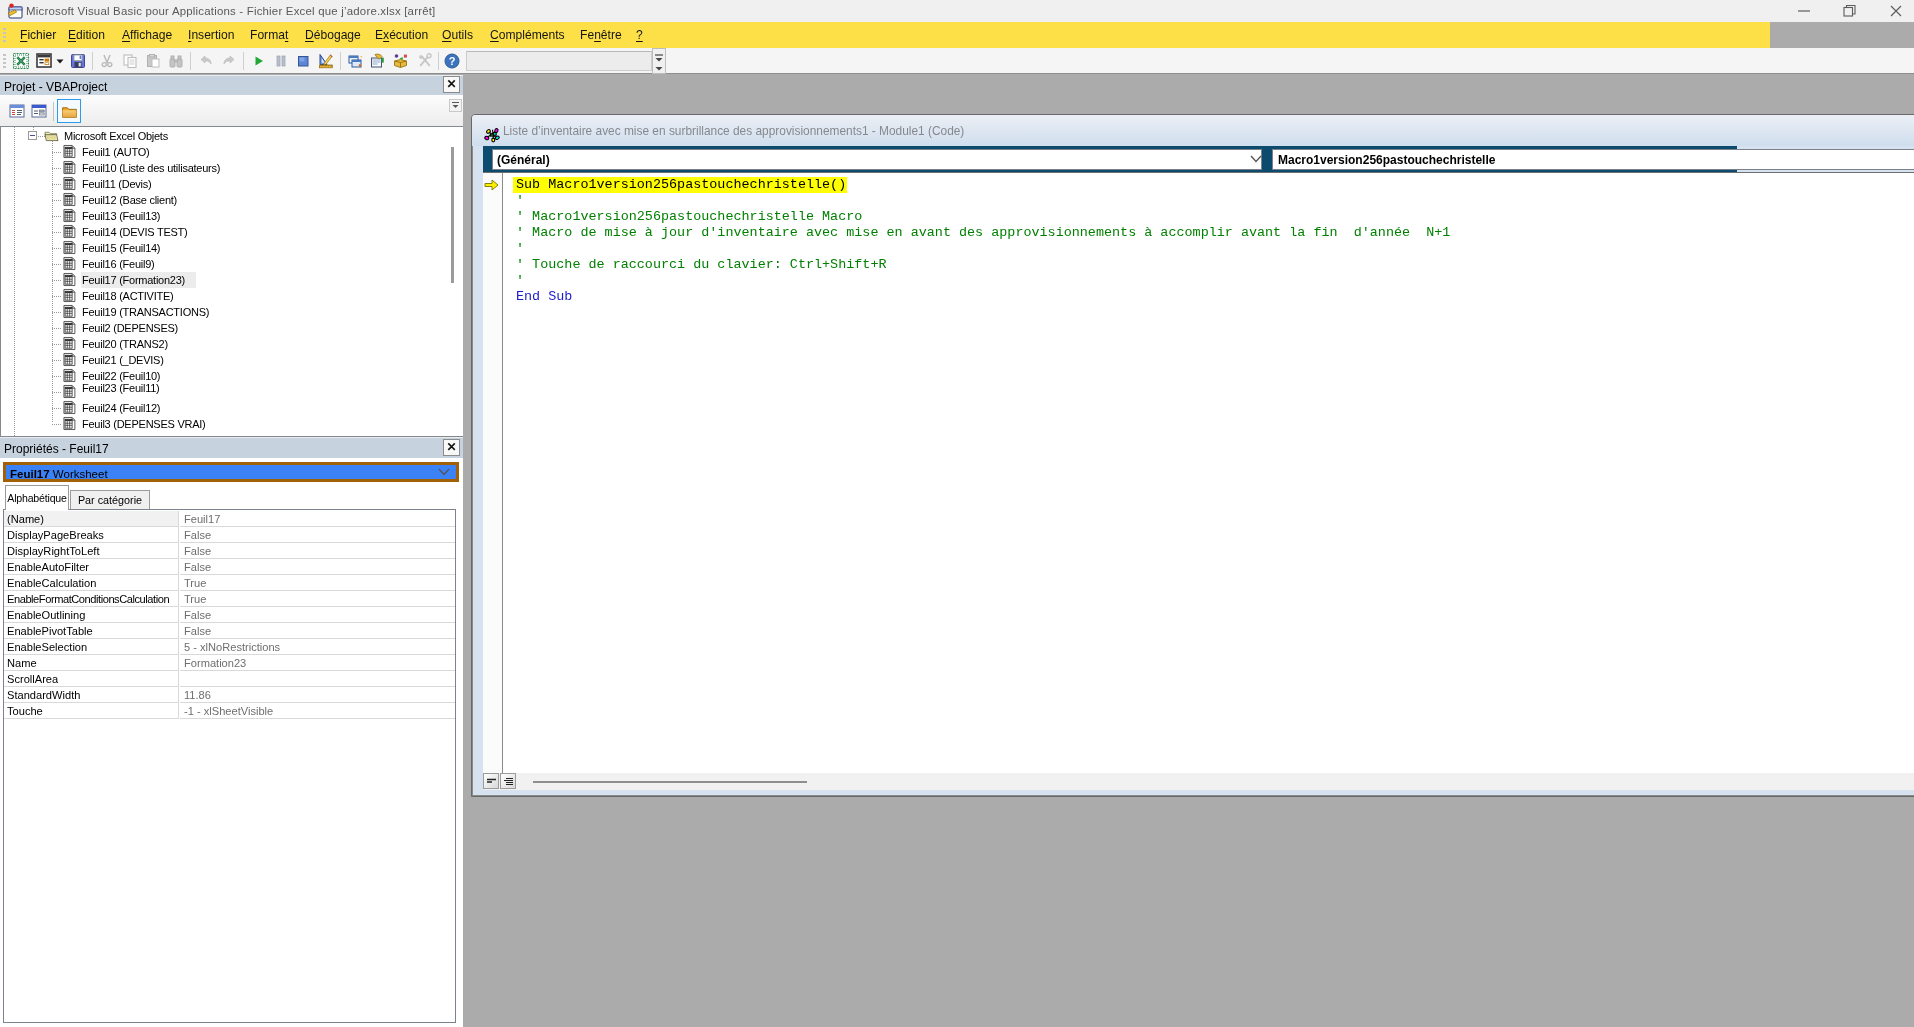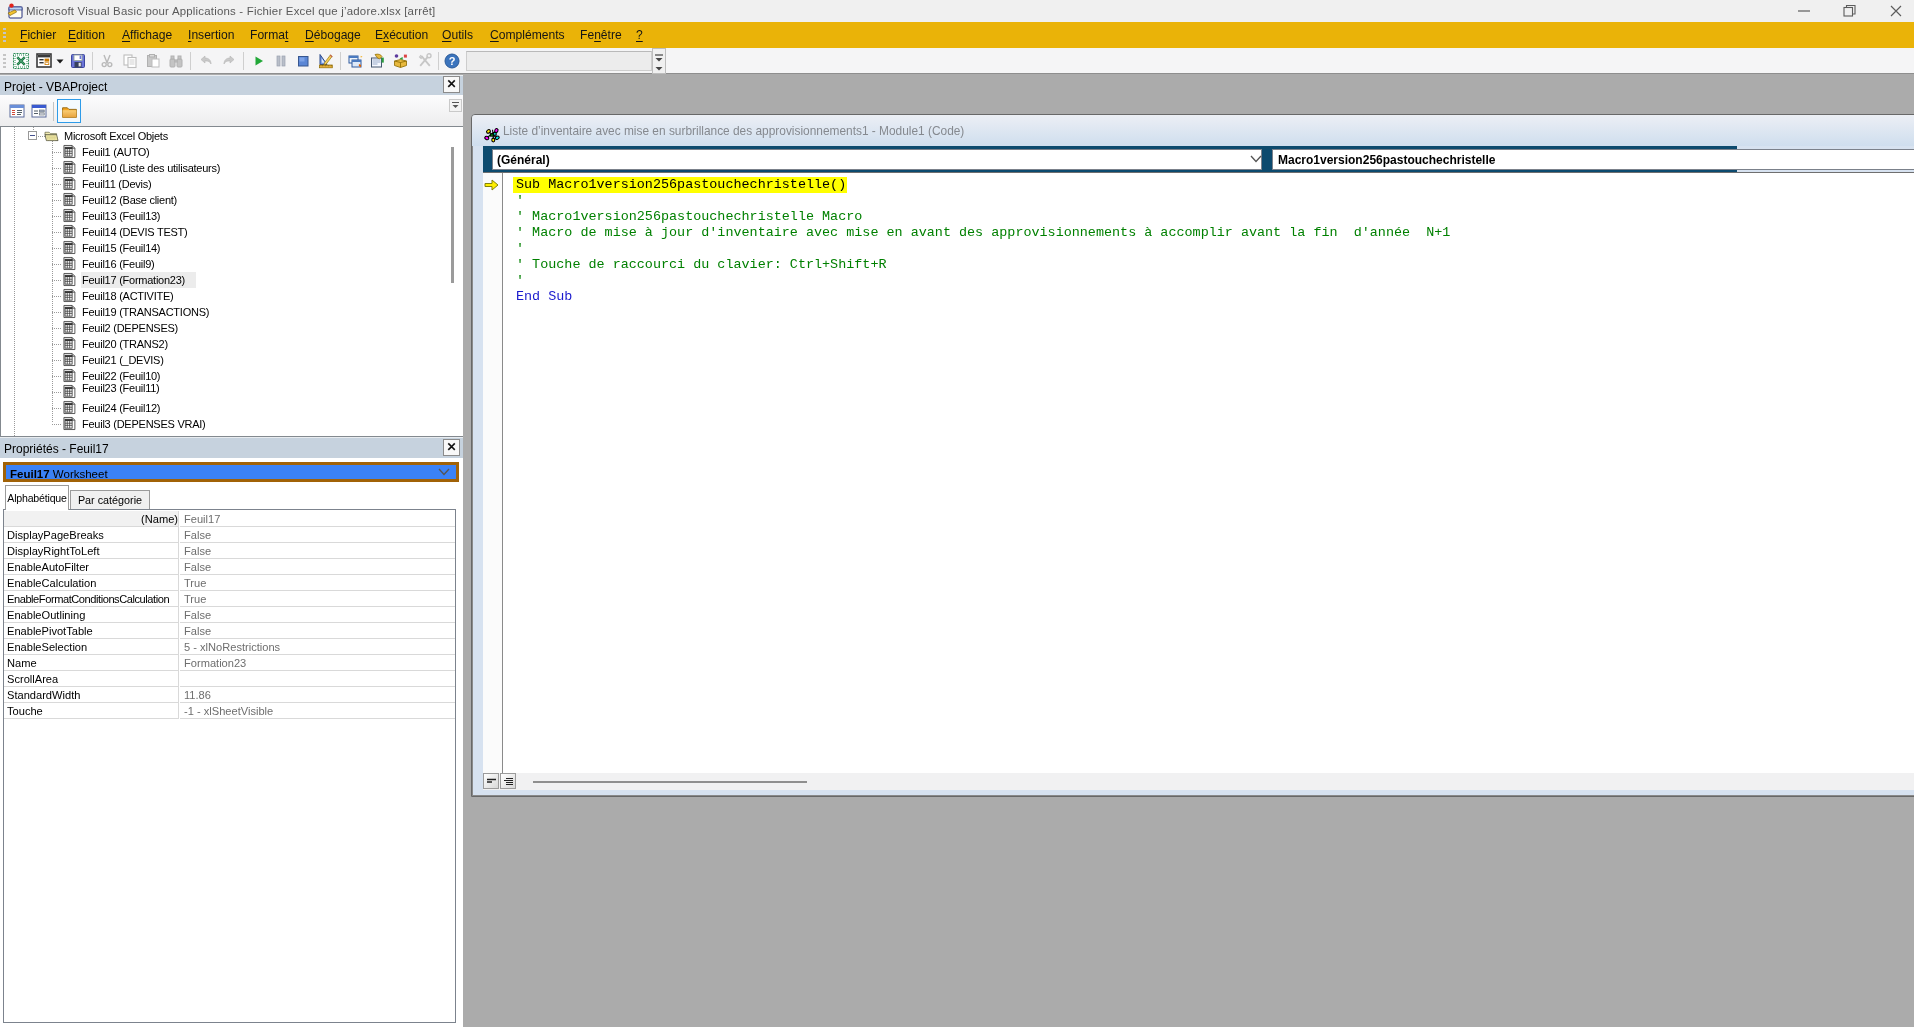--- a/index.html
+++ b/index.html
@@ -1,20 +1,20 @@
 <!DOCTYPE html>
 <html><head><meta charset="utf-8"><style>
 *{margin:0;padding:0;box-sizing:border-box}
 body{width:1914px;height:1027px;position:relative;overflow:hidden;background:#ababab;
  font-family:"Liberation Sans",sans-serif;-webkit-font-smoothing:antialiased}
 .abs{position:absolute}
 
 #titlebar{left:0;top:0;width:1914px;height:22px;background:#f0f0f0;}
 #titletext{left:26px;top:0;height:22px;line-height:23px;font-size:11.45px;color:#595959;letter-spacing:.2px}
-#menubar{left:0;top:22px;width:1914px;height:26px;background:#eab308;}
+#menubar{left:0;top:22px;width:1770px;height:26px;background:#fde047;}
 .mi{position:absolute;top:0;height:26px;line-height:27px;font-size:12.1px;color:#151515}
 .mi u{text-decoration-thickness:1px;text-underline-offset:2px}
 #toolbar{left:0;top:48px;width:1914px;height:26px;background:#f5f5f6;border-bottom:1px solid #8e8e8e}
 .tsep{position:absolute;top:4px;width:1px;height:18px;background:#cfcfcf}
 .well{position:absolute;left:466px;top:51px;width:186px;height:20px;background:#ececec;border:1px solid #cdcdcd;border-top-color:#b9b9b9}
 
 #dock{left:0;top:75px;width:463px;height:952px;background:#fff}
 .phdr{left:0;width:463px;height:21px;background:#c6d2de;border-top:1px solid #e8ecf0}
 .phdr .t{position:absolute;left:4px;top:0;height:21px;line-height:22px;font-size:12px;color:#000}
 .xbtn{position:absolute;width:17px;height:17px;background:#f8f8f8;border:1px solid #8b8b8b;color:#111;
@@ -426,21 +426,21 @@
     <div class="t">Propriétés - Feuil17</div>
   </div>
 <div class="abs xbtn" style="left:443px;top:439px">✕</div>
 <div class="abs" id="pgcombo"><b style="margin-left:4px">Feuil17</b> Worksheet</div>
 <svg class="abs" style="left:437px;top:465px" width="14" height="14" viewBox="0 0 14 14">
     <path d="M2 4 L7 9.5 L12 4" fill="none" stroke="#555" stroke-width="1.3"></path>
   </svg>
 <div class="abs tab" style="left:5px;top:485px;width:64px;height:25px;background:#fff;border:1px solid #9b9b9b;border-bottom:none;line-height:24px;z-index:3;font-size:10.6px;letter-spacing:-0.2px">Alphabétique</div>
 <div class="abs tab" style="left:70px;top:490px;width:80px;height:20px;background:#f0f0f0;border:1px solid #9b9b9b;border-bottom:none;line-height:19px;font-size:10.8px">Par catégorie</div>
 <div class="abs" id="grid">
-    <div class="prow" style="top:1px"><div class="n" style="background:#f1f1f1;text-align:right;">(Name)</div><div class="v">Feuil17</div></div>
+    <div class="prow" style="top:1px"><div class="n" style="background:#f1f1f1;">(Name)</div><div class="v">Feuil17</div></div>
     <div class="prow" style="top:17px"><div class="n" style="">DisplayPageBreaks</div><div class="v">False</div></div>
     <div class="prow" style="top:33px"><div class="n" style="">DisplayRightToLeft</div><div class="v">False</div></div>
     <div class="prow" style="top:49px"><div class="n" style="">EnableAutoFilter</div><div class="v">False</div></div>
     <div class="prow" style="top:65px"><div class="n" style="">EnableCalculation</div><div class="v">True</div></div>
     <div class="prow" style="top:81px"><div class="n" style="letter-spacing:-0.45px;">EnableFormatConditionsCalculation</div><div class="v">True</div></div>
     <div class="prow" style="top:97px"><div class="n" style="">EnableOutlining</div><div class="v">False</div></div>
     <div class="prow" style="top:113px"><div class="n" style="">EnablePivotTable</div><div class="v">False</div></div>
     <div class="prow" style="top:129px"><div class="n" style="">EnableSelection</div><div class="v">5 - xlNoRestrictions</div></div>
     <div class="prow" style="top:145px"><div class="n" style="">Name</div><div class="v">Formation23</div></div>
     <div class="prow" style="top:161px"><div class="n" style="">ScrollArea</div><div class="v"></div></div>

